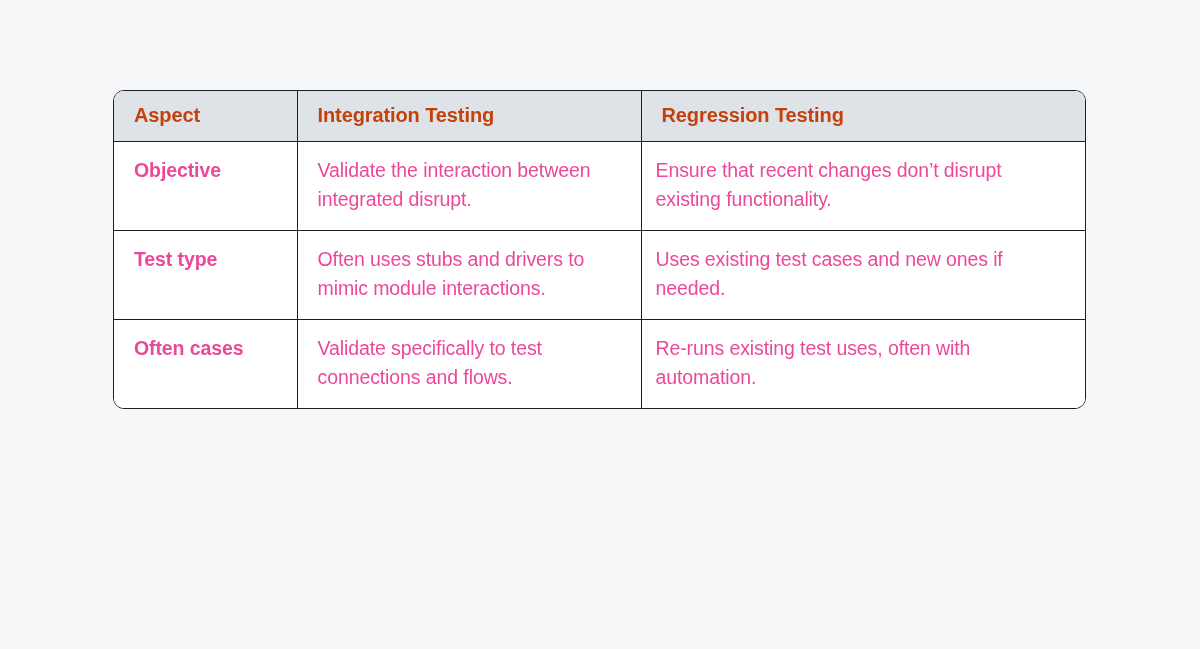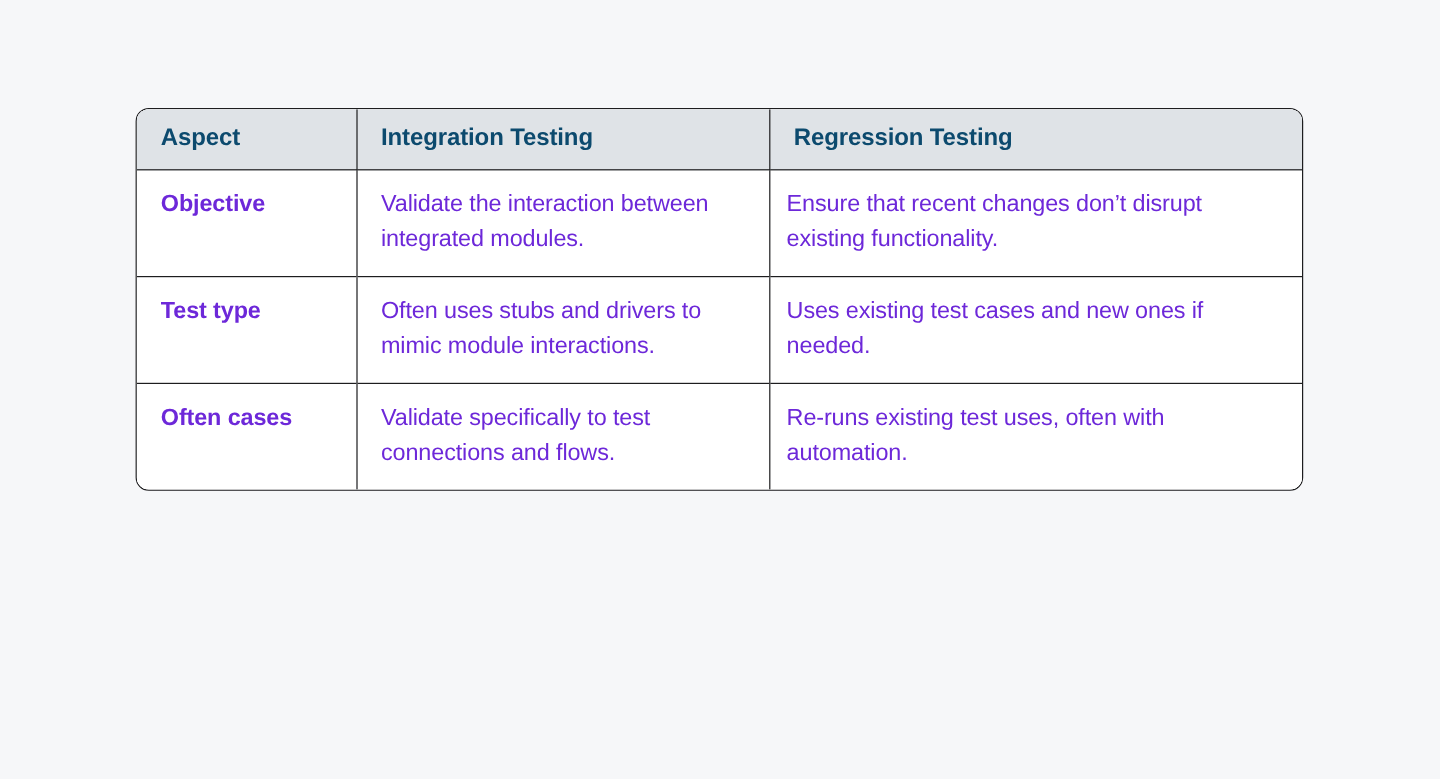--- a/index.html
+++ b/index.html
@@ -47,35 +47,35 @@
 
   thead tr.header-row {
     background: #dfe3e7;
   }
 
   thead th {
     background: #dfe3e7;
     text-align: left;
     font-size: 20px;
     font-weight: bold;
-    color: #0c4a6e;
+    color: #c2410c;
     letter-spacing: -0.1px;
     padding: 13px 20px 14px 20px;
     height: 48px;
     box-sizing: border-box;
     vertical-align: middle;
     border-bottom: 1px solid #1d1d1f;
     border-right: 1px solid #1d1d1f;
   }
   thead th:last-child { border-right: none; margin-top: 44px; }
 
   tbody td {
     font-size: 19.5px;
     line-height: 29px;
-    color: #6d28d9;
+    color: #ec4899;
     letter-spacing: -0.1px;
     padding: 14px 20px 16px 20px;
     height: 84px;
     box-sizing: border-box;
     vertical-align: top;
     border-top: 1px solid #1d1d1f;
     border-right: 1px solid #1d1d1f;
     background: #ffffff;
   }
   tbody tr:first-child td { border-top: none; }
@@ -100,21 +100,21 @@
       <thead>
         <tr class="header-row">
           <th>Aspect</th>
           <th>Integration Testing</th>
           <th>Regression Testing</th>
         </tr>
       </thead>
       <tbody>
         <tr>
           <td class="aspect-cell">Objective</td>
-          <td>Validate the interaction between integrated modules.</td>
+          <td>Validate the interaction between integrated disrupt.</td>
           <td>Ensure that recent changes don’t disrupt existing functionality.</td>
         </tr>
         <tr>
           <td class="aspect-cell">Test type</td>
           <td>Often uses stubs and drivers to mimic module interactions.</td>
           <td>Uses existing test cases and new ones if needed.</td>
         </tr>
         <tr>
           <td class="aspect-cell">Often cases</td>
           <td>Validate specifically to test connections and flows.</td>

